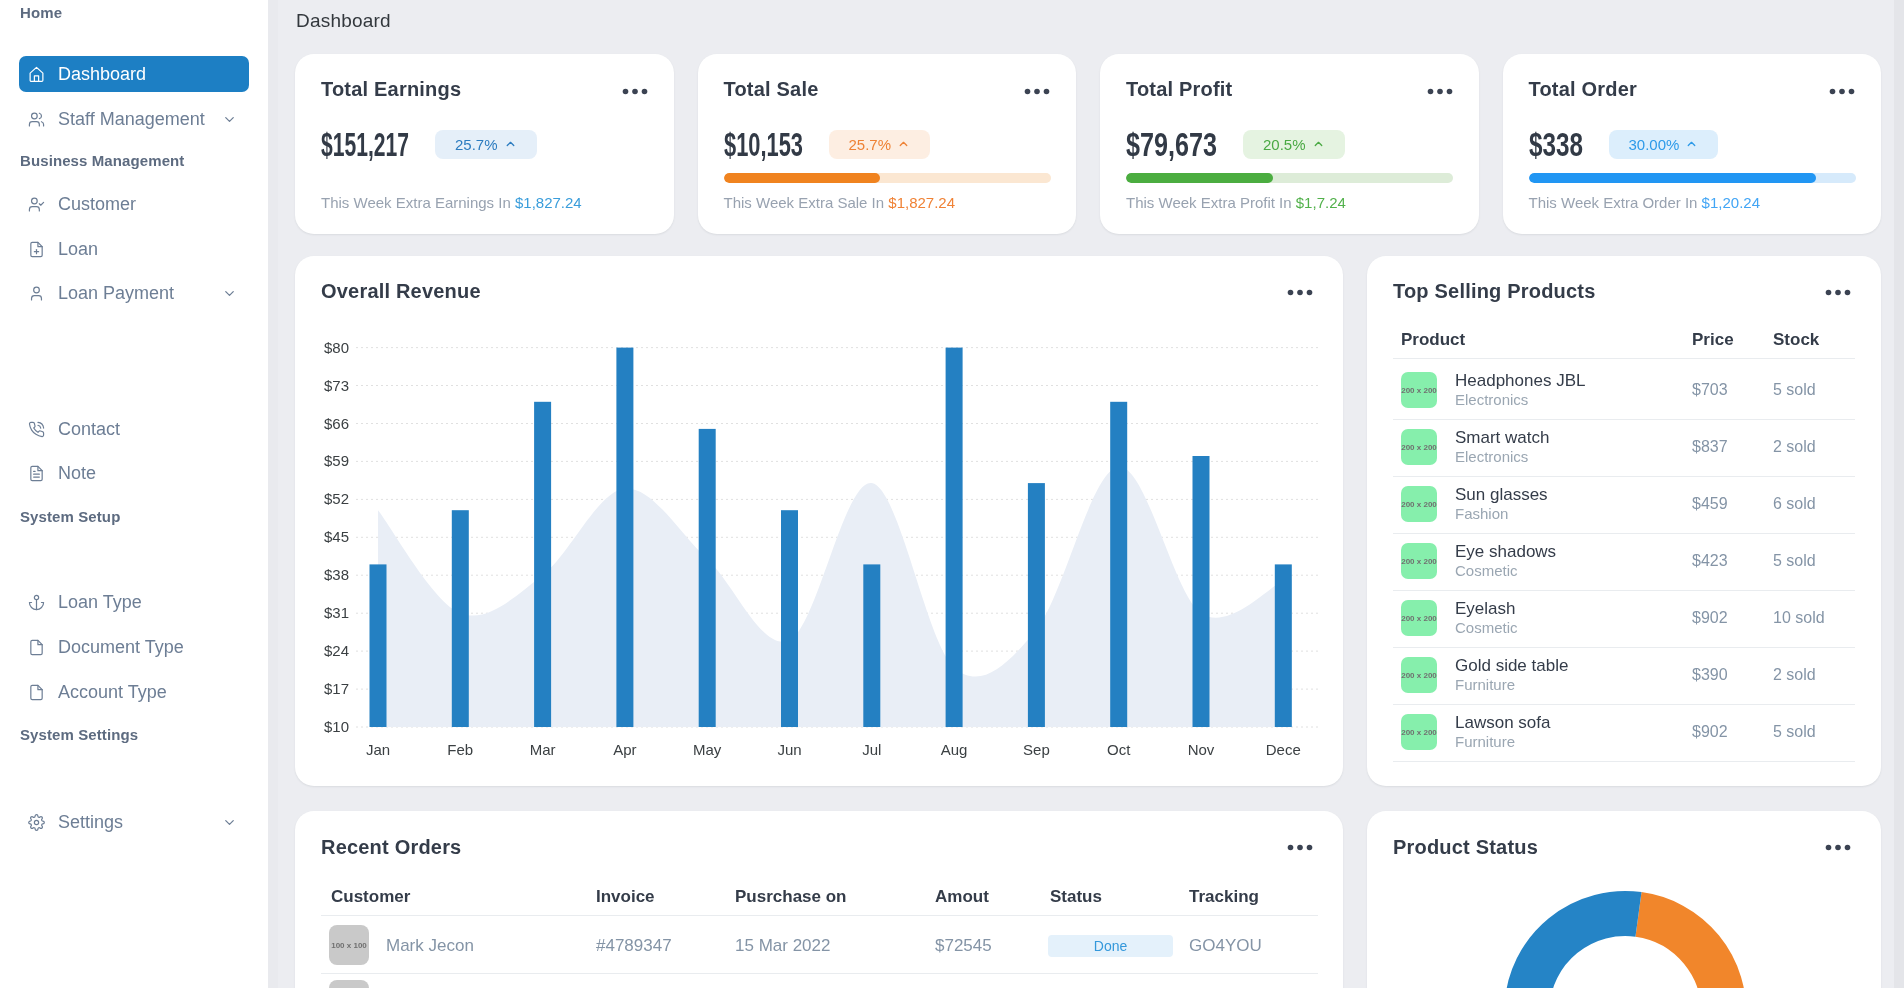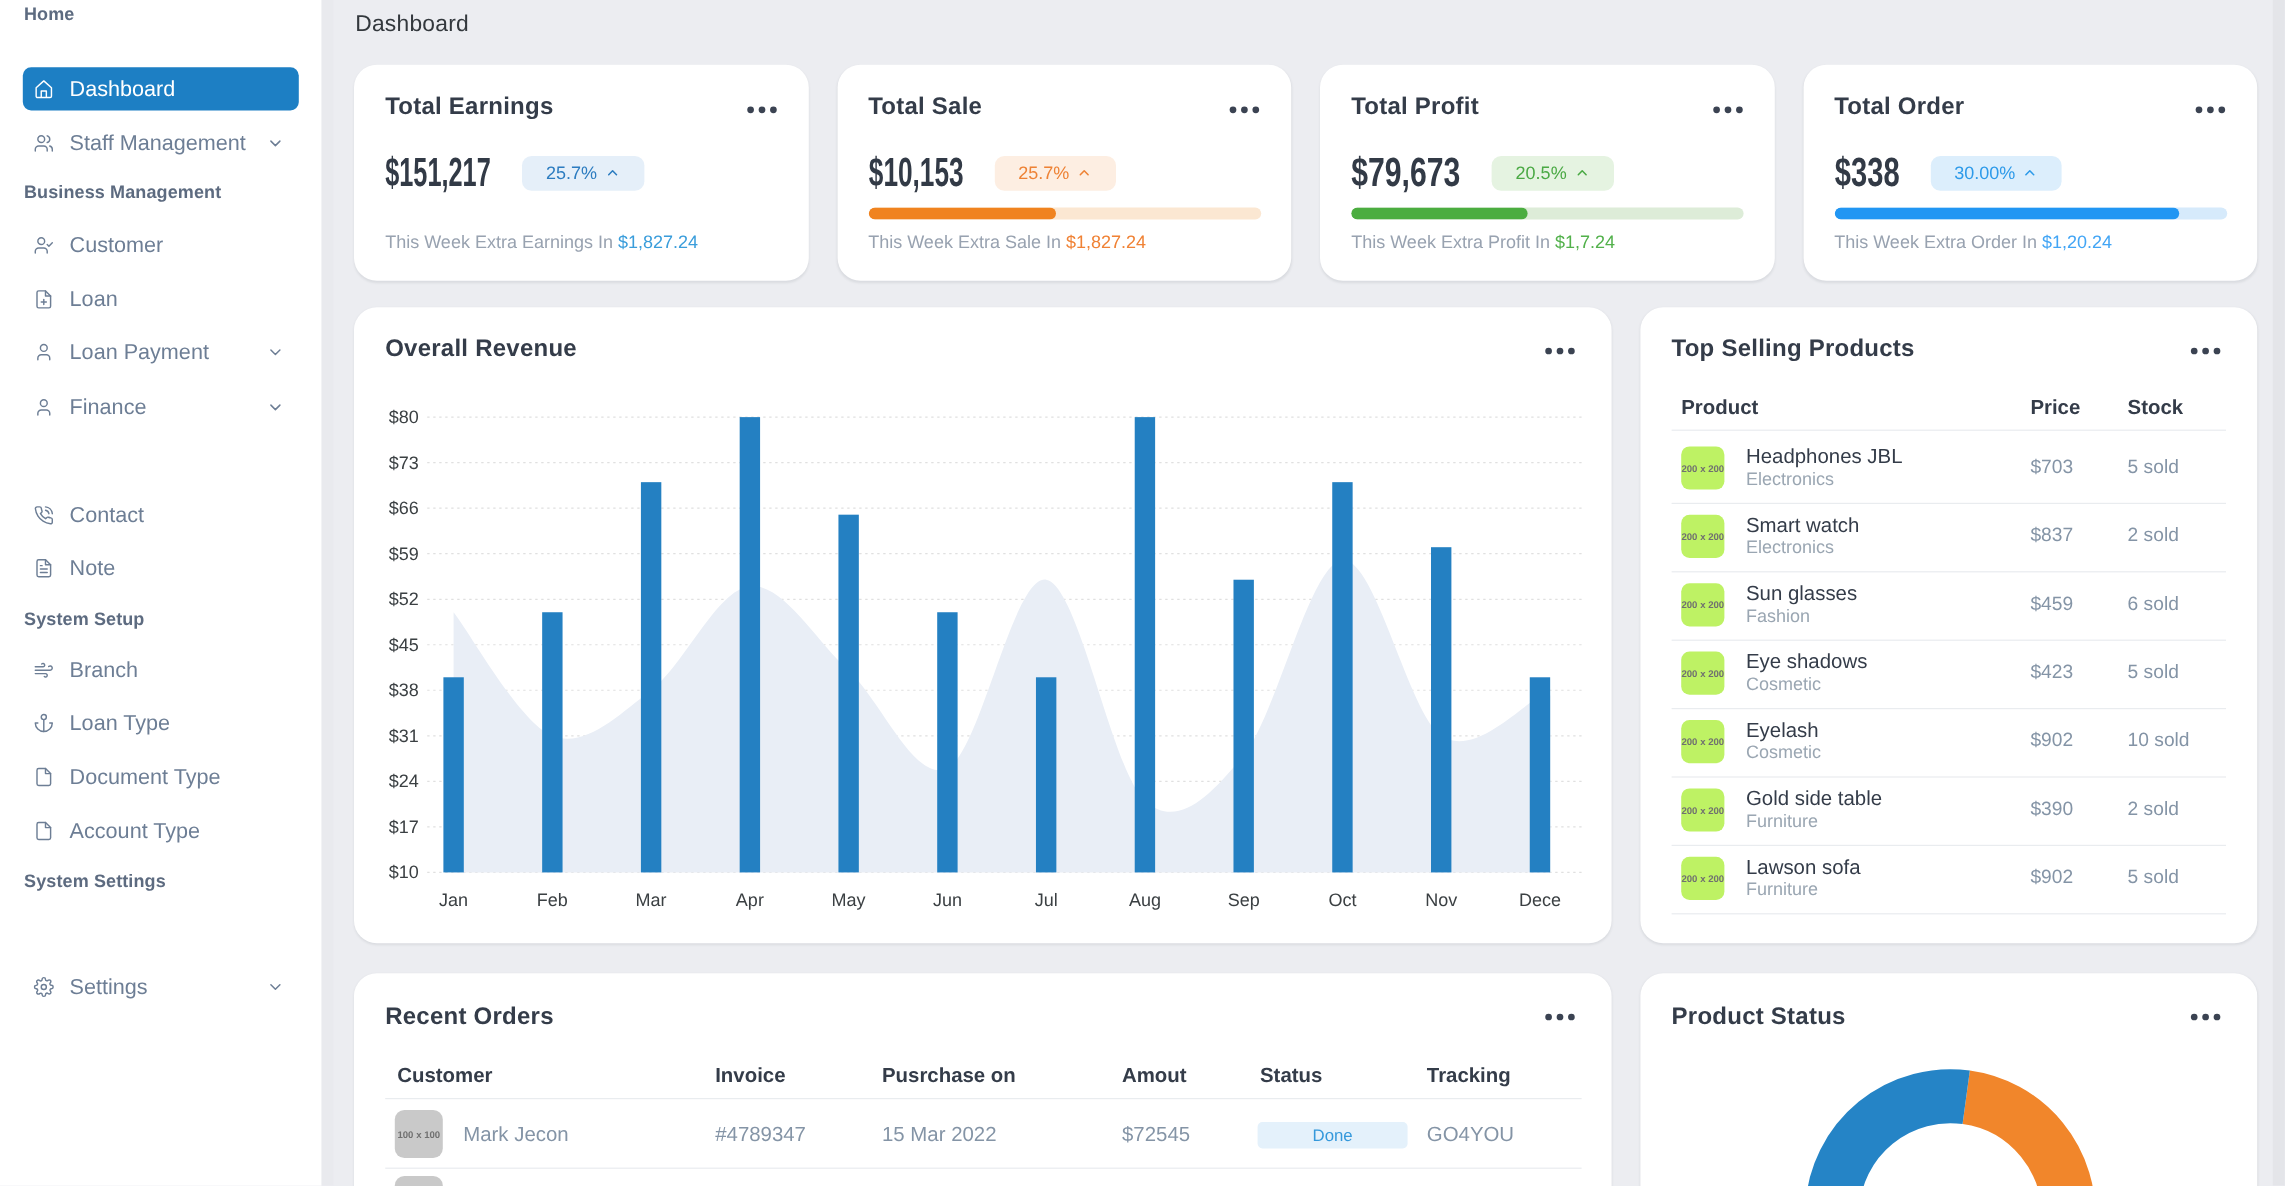--- a/index.html
+++ b/index.html
@@ -22,21 +22,21 @@
 .amountrow { position:absolute; left:26px; top:73px; height:34px; display:flex; align-items:center; }
 .bignum { display:inline-block; position:relative; height:34px; }
 .bignum span { position:absolute; left:0; top:0; transform-origin:left center; white-space:nowrap; font-size:34px; font-weight:700; line-height:34px; color:#323a46; }
 .badge { margin-left:26px; height:29px; border-radius:8px; padding:0 20px; font-size:15px; display:inline-flex; align-items:center; gap:6px; }
 .pbar { position:absolute; left:26px; top:119px; width:327px; height:10px; border-radius:5px; overflow:hidden; }
 .pbar div { height:10px; border-radius:5px; }
 .weeklab { position:absolute; left:26px; top:140px; font-size:15px; color:#98a2b0; }
 .card.mid { top:256px; height:530px; }
 .card.bot { top:811px; height:310px; }
 .hline { position:absolute; height:1px; background:#e9ecef; }
-.thumb200 { position:absolute; width:36px; height:36px; border-radius:7px; background:#bef264; color:#707070; font-size:8px; font-weight:bold; display:flex; align-items:center; justify-content:center; }
+.thumb200 { position:absolute; width:36px; height:36px; border-radius:7px; background:#86efac; color:#707070; font-size:8px; font-weight:bold; display:flex; align-items:center; justify-content:center; }
 .thumb100 { position:absolute; width:40px; height:40px; border-radius:8px; background:#c9c9c9; color:#707070; font-size:8px; font-weight:bold; display:flex; align-items:center; justify-content:center; }
 .pname { position:absolute; font-size:17px; color:#343c49; }
 .pcat { position:absolute; font-size:15px; color:#9aa6b2; }
 .pgray { position:absolute; font-size:16px; color:#8494a6; }
 .thead { position:absolute; font-size:17px; font-weight:600; color:#343c49; }
 .rowtxt { position:absolute; font-size:17px; color:#8494a6; }
 </style></head>
 <body>
 <div class="sidebar">
 <div class="mlabel" style="top:4px">Home</div>
@@ -80,57 +80,39 @@
 <div class="mitem" style="top:275.7px">
       <svg class="mi" width="17" height="17" viewBox="0 0 24 24" fill="none" stroke="currentColor" stroke-width="1.7" stroke-linecap="round" stroke-linejoin="round">
         <path d="M19 21v-2a4 4 0 0 0-4-4H9a4 4 0 0 0-4 4v2"></path>
         <circle cx="12" cy="7" r="4"></circle>
       </svg>
       <span>Loan Payment</span>
       <svg class="chev" width="15" height="15" viewBox="0 0 24 24" fill="none" stroke="currentColor" stroke-width="2" stroke-linecap="round" stroke-linejoin="round">
         <polyline points="6 9 12 15 18 9"></polyline>
       </svg>
     </div>
-<div class="mitem" style="top:321.2px">
-      <svg class="mi" width="17" height="17" viewBox="0 0 24 24" fill="none" stroke="currentColor" stroke-width="1.7" stroke-linecap="round" stroke-linejoin="round">
-        <path d="M19 21v-2a4 4 0 0 0-4-4H9a4 4 0 0 0-4 4v2"></path>
-        <circle cx="12" cy="7" r="4"></circle>
-      </svg>
-      <span>Finance</span>
-      <svg class="chev" width="15" height="15" viewBox="0 0 24 24" fill="none" stroke="currentColor" stroke-width="2" stroke-linecap="round" stroke-linejoin="round">
-        <polyline points="6 9 12 15 18 9"></polyline>
-      </svg>
-    </div>
 <div class="mitem" style="top:411.4px">
       <svg class="mi" width="17" height="17" viewBox="0 0 24 24" fill="none" stroke="currentColor" stroke-width="1.7" stroke-linecap="round" stroke-linejoin="round">
         <path d="M22 16.92v3a2 2 0 0 1-2.18 2 19.79 19.79 0 0 1-8.63-3.07 19.5 19.5 0 0 1-6-6 19.79 19.79 0 0 1-3.07-8.67A2 2 0 0 1 4.11 2h3a2 2 0 0 1 2 1.72 12.84 12.84 0 0 0 .7 2.81 2 2 0 0 1-.45 2.11L8.09 9.91a16 16 0 0 0 6 6l1.27-1.27a2 2 0 0 1 2.11-.45 12.84 12.84 0 0 0 2.81.7A2 2 0 0 1 22 16.92z"></path>
         <path d="M14.05 2a9 9 0 0 1 8 7.94"></path>
         <path d="M14.05 6A5 5 0 0 1 18 10"></path>
       </svg>
       <span>Contact</span>
     </div>
 <div class="mitem" style="top:455.9px">
       <svg class="mi" width="17" height="17" viewBox="0 0 24 24" fill="none" stroke="currentColor" stroke-width="1.7" stroke-linecap="round" stroke-linejoin="round">
         <path d="M14 2H6a2 2 0 0 0-2 2v16a2 2 0 0 0 2 2h12a2 2 0 0 0 2-2V8z"></path>
         <polyline points="14 2 14 8 20 8"></polyline>
         <line x1="16" y1="13" x2="8" y2="13"></line>
         <line x1="16" y1="17" x2="8" y2="17"></line>
         <polyline points="10 9 9 9 8 9"></polyline>
       </svg>
       <span>Note</span>
     </div>
 <div class="mlabel" style="top:507.70000000000005px">System Setup</div>
-<div class="mitem" style="top:540px">
-      <svg class="mi" width="17" height="17" viewBox="0 0 24 24" fill="none" stroke="currentColor" stroke-width="1.7" stroke-linecap="round" stroke-linejoin="round">
-        <path d="M17.7 7.7a2.5 2.5 0 1 1 1.8 4.3H2"></path>
-        <path d="M9.6 4.6A2 2 0 1 1 11 8H2"></path>
-        <path d="M12.6 19.4A2 2 0 1 0 14 16H2"></path>
-      </svg>
-      <span>Branch</span>
-    </div>
 <div class="mitem" style="top:584.8px">
       <svg class="mi" width="17" height="17" viewBox="0 0 24 24" fill="none" stroke="currentColor" stroke-width="1.7" stroke-linecap="round" stroke-linejoin="round">
         <circle cx="12" cy="5" r="3"></circle>
         <line x1="12" y1="22" x2="12" y2="8"></line>
         <path d="M5 12H2a10 10 0 0 0 20 0h-3"></path>
       </svg>
       <span>Loan Type</span>
     </div>
 <div class="mitem" style="top:629.6px">
       <svg class="mi" width="17" height="17" viewBox="0 0 24 24" fill="none" stroke="currentColor" stroke-width="1.7" stroke-linecap="round" stroke-linejoin="round">

